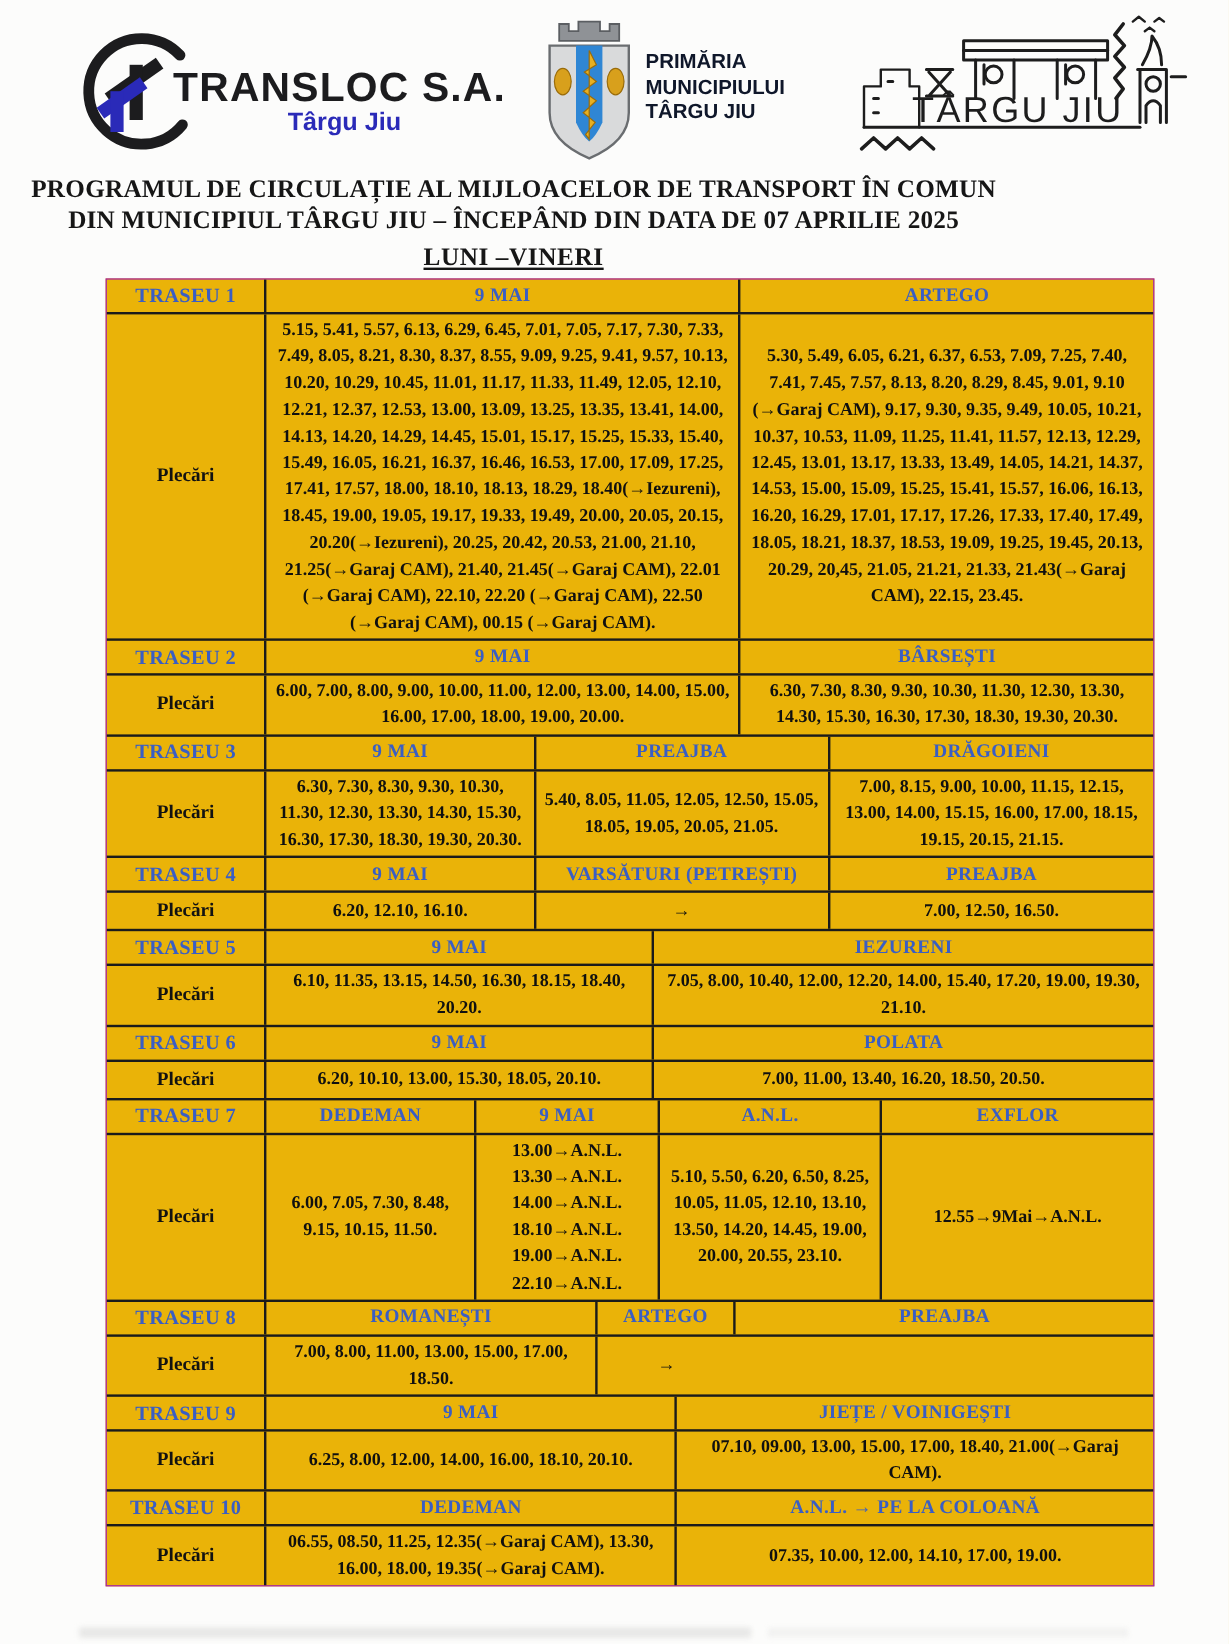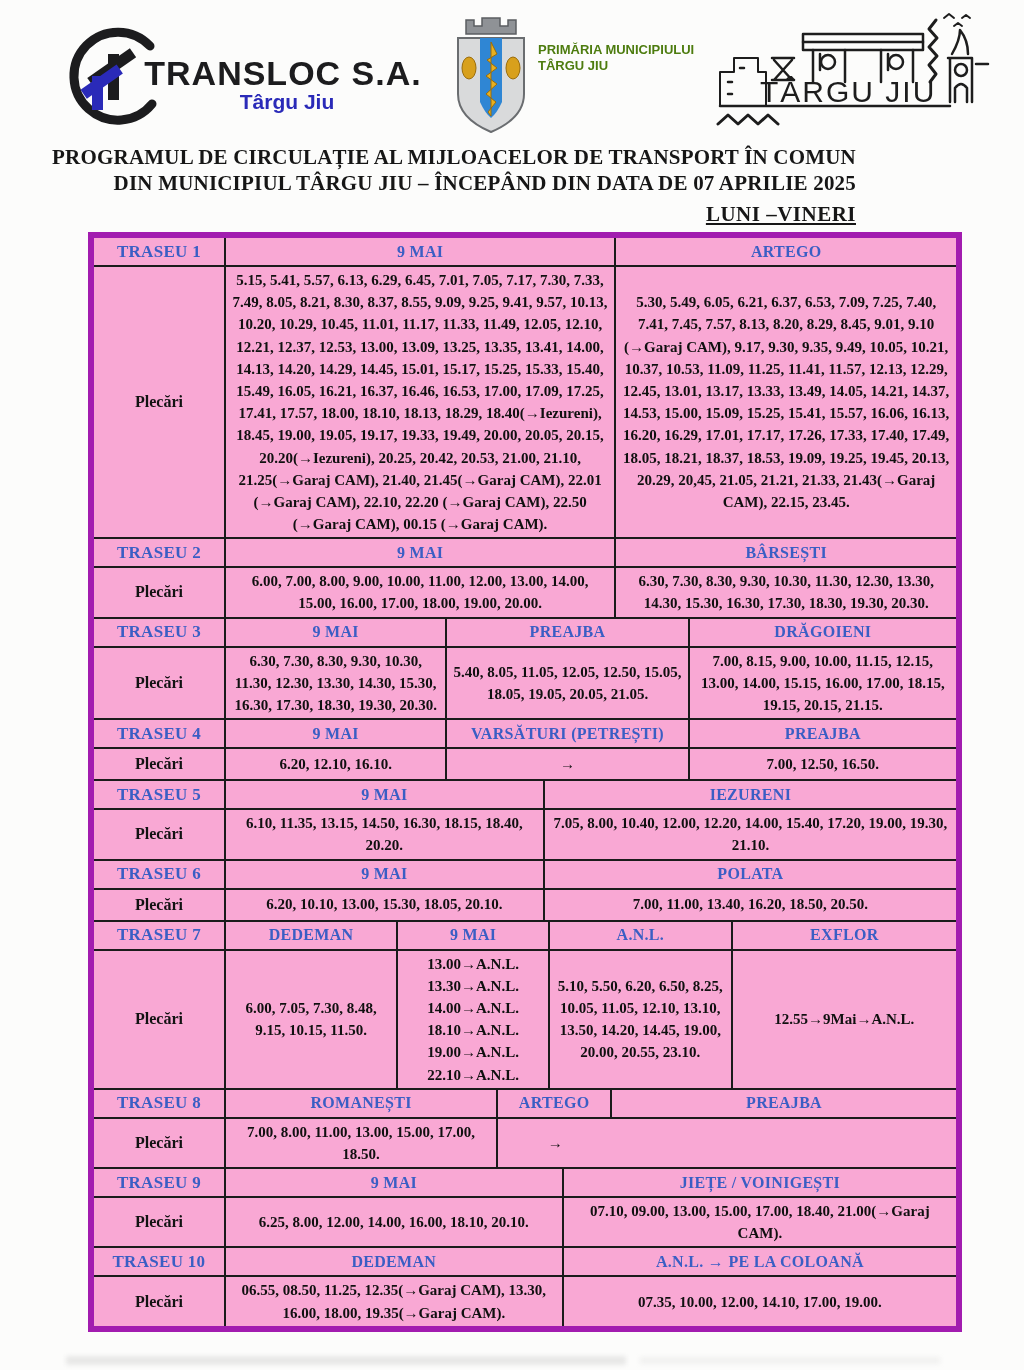--- a/index.html
+++ b/index.html
@@ -12,33 +12,33 @@
   .logo-left svg { position:absolute; left:0; top:0; }
   .transloc-word { position:absolute; left:82px; top:30px; width:278px; text-align:center;
       font-family:"Liberation Sans", sans-serif; font-weight:bold; font-size:34px;
       letter-spacing:1px; color:#1c1c1e; white-space:nowrap; }
   .transloc-sub { position:absolute; left:130px; top:66px; width:190px; text-align:center;
       font-family:"Liberation Sans", sans-serif; font-weight:bold; font-size:21px;
       color:#2a2ab8; }
   .logo-center { position:absolute; left:440px; top:2px; width:260px; height:130px; }
   .coat { position:absolute; left:8px; top:0; }
   .primaria-text { position:absolute; left:98px; top:32px; width:170px;
-      font-family:"Liberation Sans", sans-serif; font-weight:bold; font-size:13px;
-      line-height:1.22; color:#4d7c0f; }
+      font-family:"Liberation Sans", sans-serif; font-weight:bold; font-size:17px;
+      line-height:1.22; color:#0f172a; }
   .logo-right { position:absolute; left:700px; top:2px; width:300px; height:128px; }
 
   
-  .title-block { position:absolute; top:144px; left:0; width:856px; text-align:right; }
+  .title-block { position:absolute; top:144px; left:0; width:856px; text-align:center; }
   .title-line { font-weight:bold; font-size:21px; letter-spacing:0.2px; color:#161616; line-height:1.24; }
   .days-line { margin-top:6px; font-weight:bold; font-size:21px; text-decoration:underline;
       letter-spacing:0.5px; color:#161616; }
 
   
   .schedule-table { position:absolute; top:232px; left:88px; width:874px;
-      border:6px solid #a21caf; background:#f9a8d4; }
+      border:1px solid #a21caf; background:#eab308; }
   .row { display:flex; width:100%; border-bottom:2px solid #1b1b1b; }
   .row:last-child { border-bottom:none; }
   .cell { border-right:2px solid #1b1b1b; display:flex; align-items:center;
       justify-content:center; text-align:center; padding:2px 6px; }
   .cell:last-child { border-right:none; }
   .header-row .cell { min-height:27px; }
   .route-cell { font-weight:bold; font-size:17px; color:#3a5ec4; letter-spacing:0.3px; }
   .col-header { font-weight:bold; font-size:16px; color:#3a5ec4; letter-spacing:0.3px; }
   .label-cell { font-weight:bold; font-size:16px; color:#121212; }
   .times-cell { font-weight:bold; font-size:15px; line-height:1.48; color:#101010;

